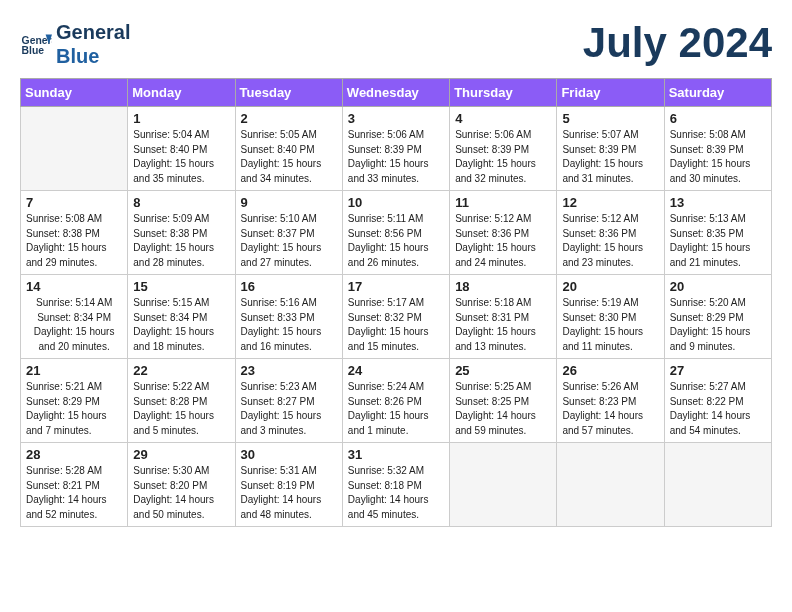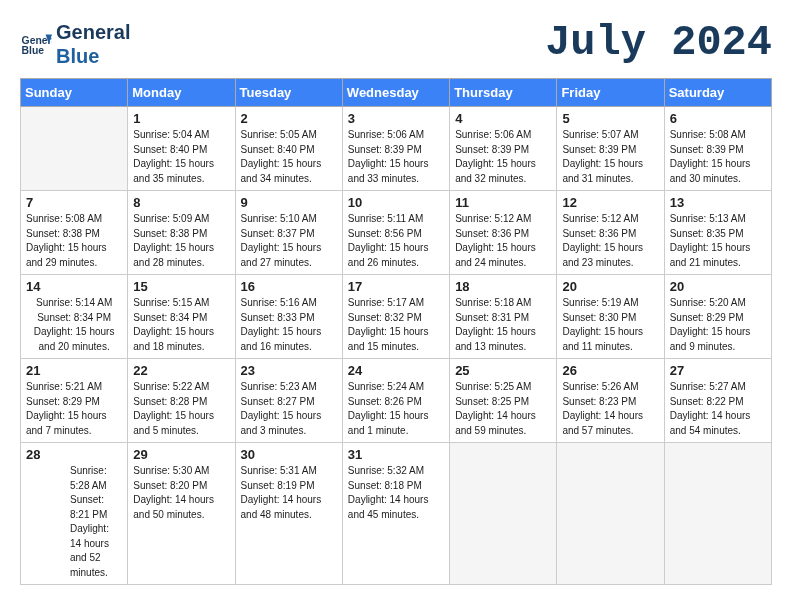--- a/index.html
+++ b/index.html
@@ -26,34 +26,33 @@
       margin-right: 4px;
     }
     .title-block {
       text-align: right;
     }
     .month-title {
       font-size: 42px;
       font-weight: bold;
       color: #1a3a5c;
       line-height: 1.1;
-      font-family: Liberation Mono, monospace;
     }
     .location {
       font-size: 16px;
       color: #333;
       font-weight: normal;
     }
     table {
       width: 100%;
       border-collapse: collapse;
       table-layout: fixed;
     }
     th {
-      background-color: #3b82f6;
+      background-color: #8b5cf6;
       color: #fff;
       font-size: 13px;
       font-weight: bold;
       padding: 6px 4px;
       text-align: left;
       border: 1px solid #aaa;
     }
     td {
       border: 1px solid #ccc;
       vertical-align: top;
@@ -305,21 +304,21 @@
           <div class="day-num">27</div>
           <div class="day-info" style="white-space: pre-line;">Sunrise: 5:27 AM
 Sunset: 8:22 PM
 Daylight: 14 hours
 and 54 minutes.</div>
         </td>
       </tr>
       <tr>
         <td>
           <div class="day-num">28</div>
-          <div class="day-info" style="white-space: pre-line; margin-left: 44px;">Sunrise: 5:28 AM
+          <div class="day-info" style="white-space: pre-line;">Sunrise: 5:28 AM
 Sunset: 8:21 PM
 Daylight: 14 hours
 and 52 minutes.</div>
         </td>
         <td>
           <div class="day-num">29</div>
           <div class="day-info" style="white-space: pre-line;">Sunrise: 5:30 AM
 Sunset: 8:20 PM
 Daylight: 14 hours
 and 50 minutes.</div>

